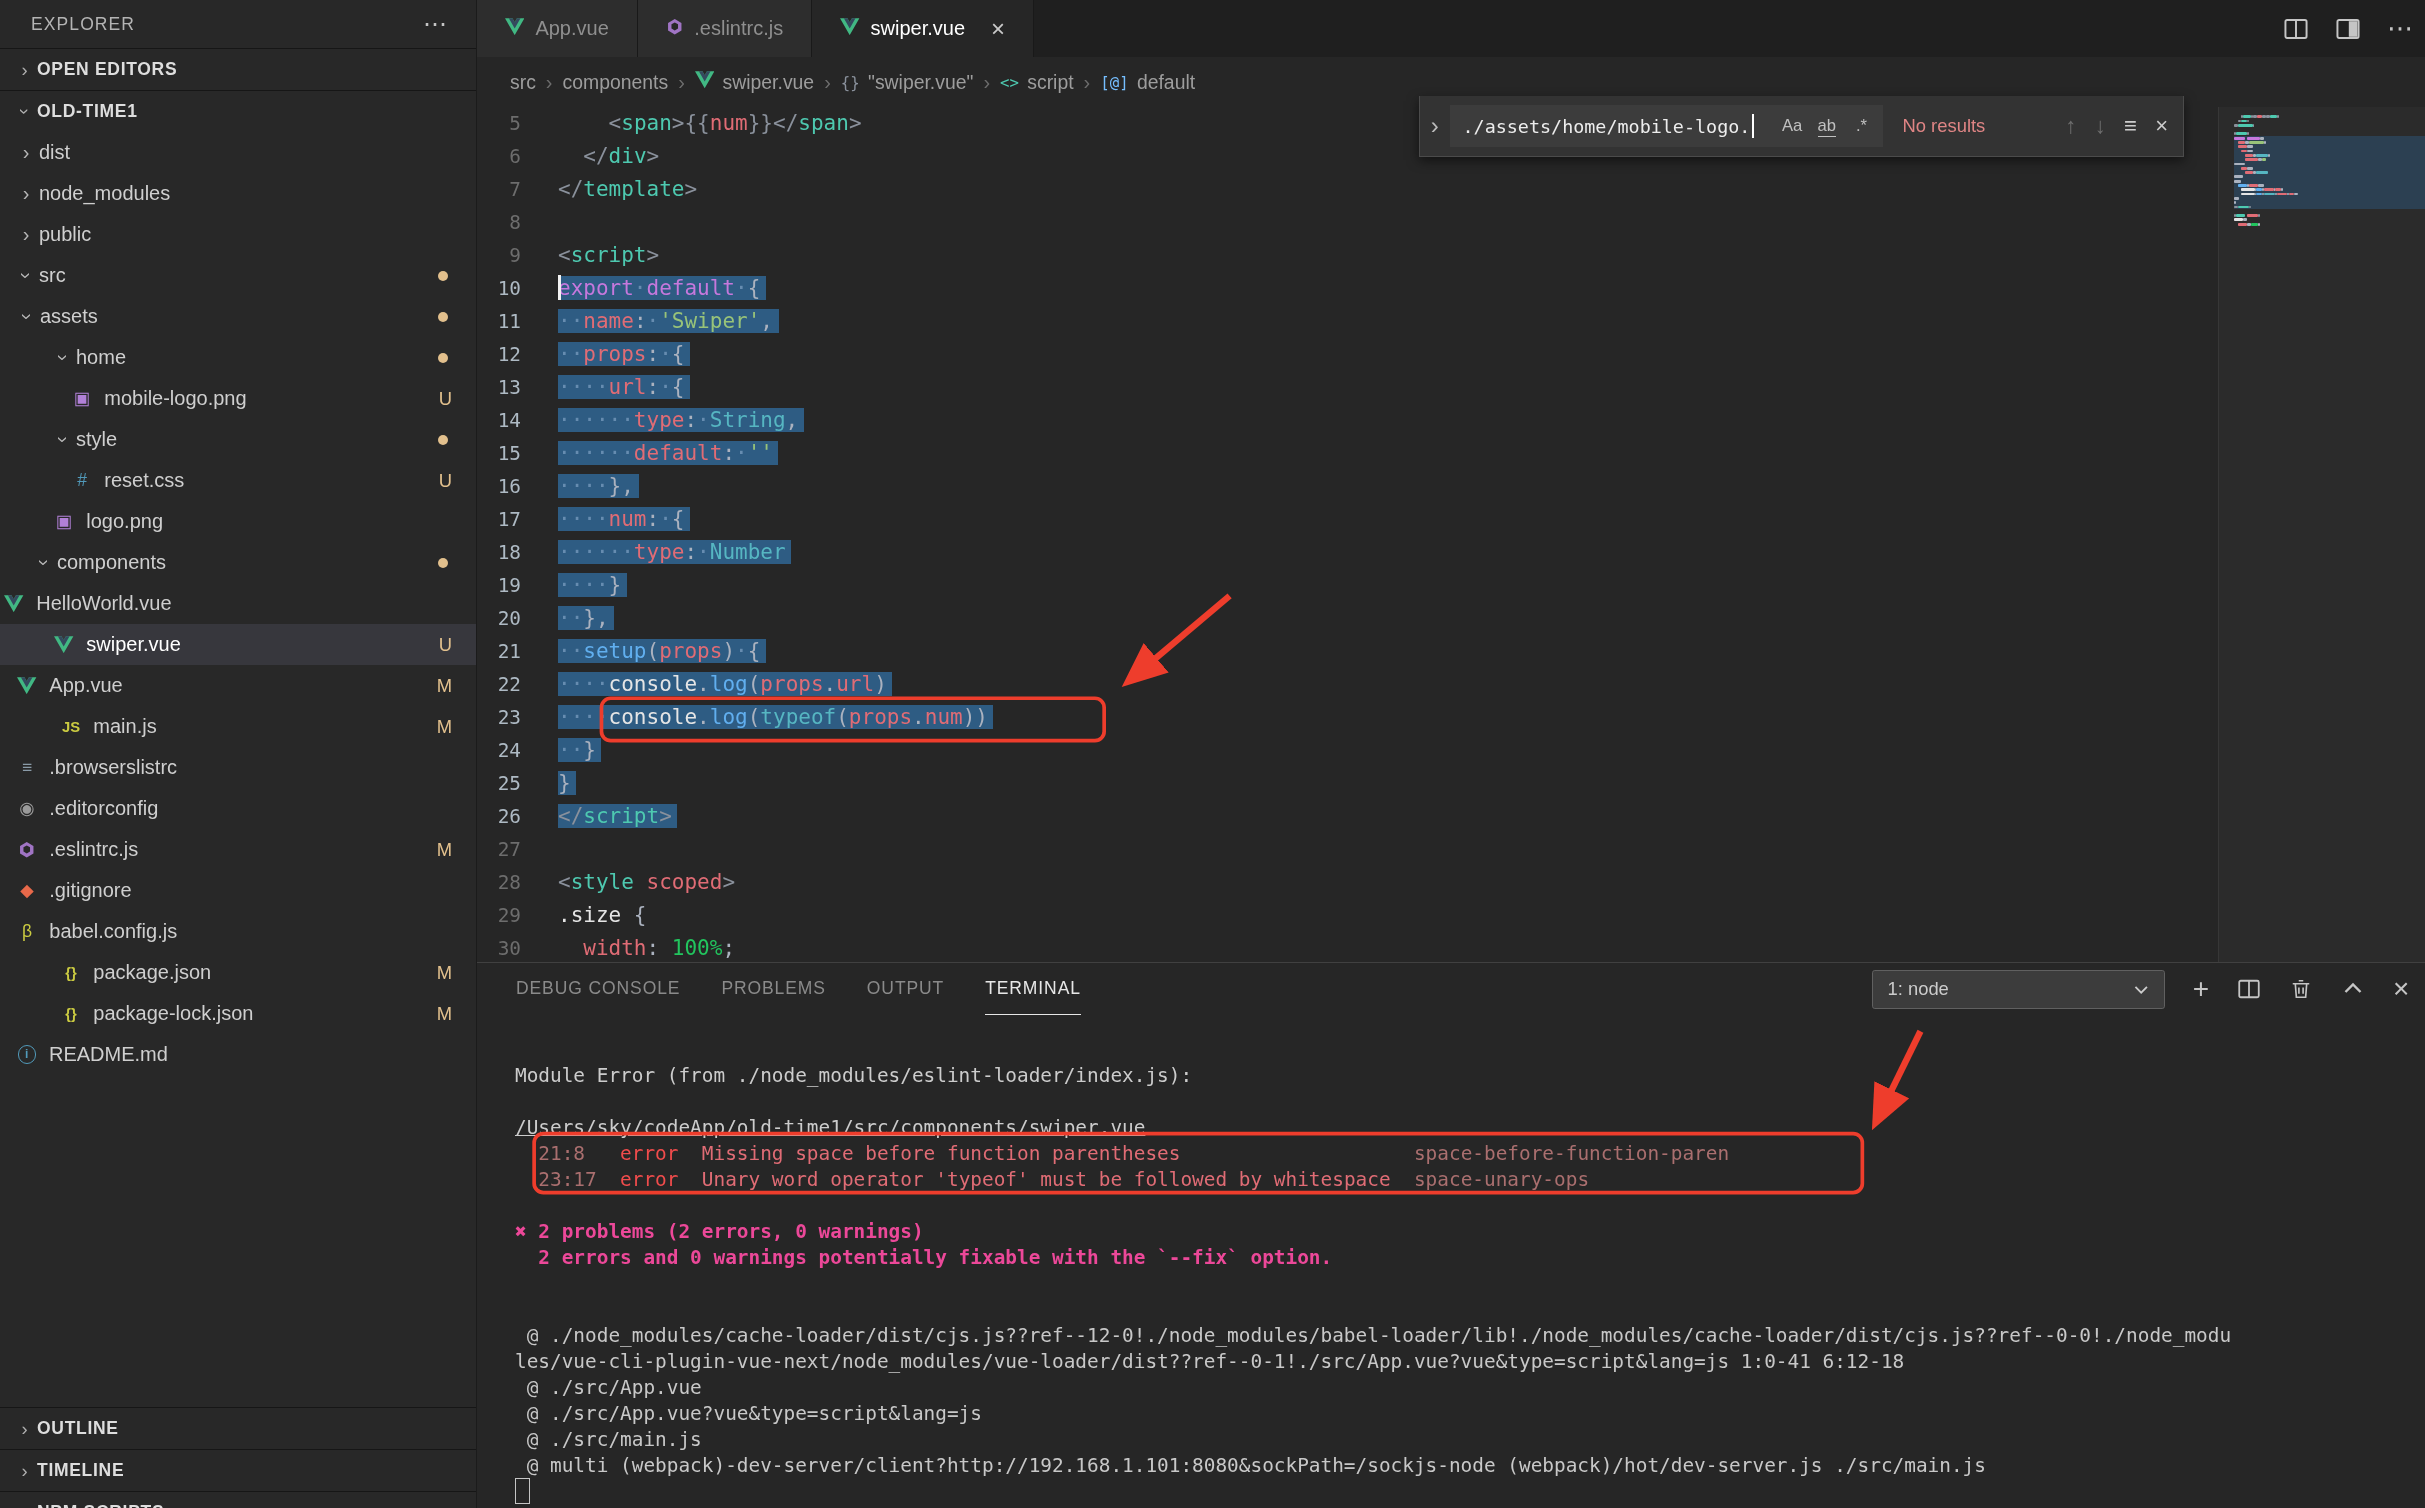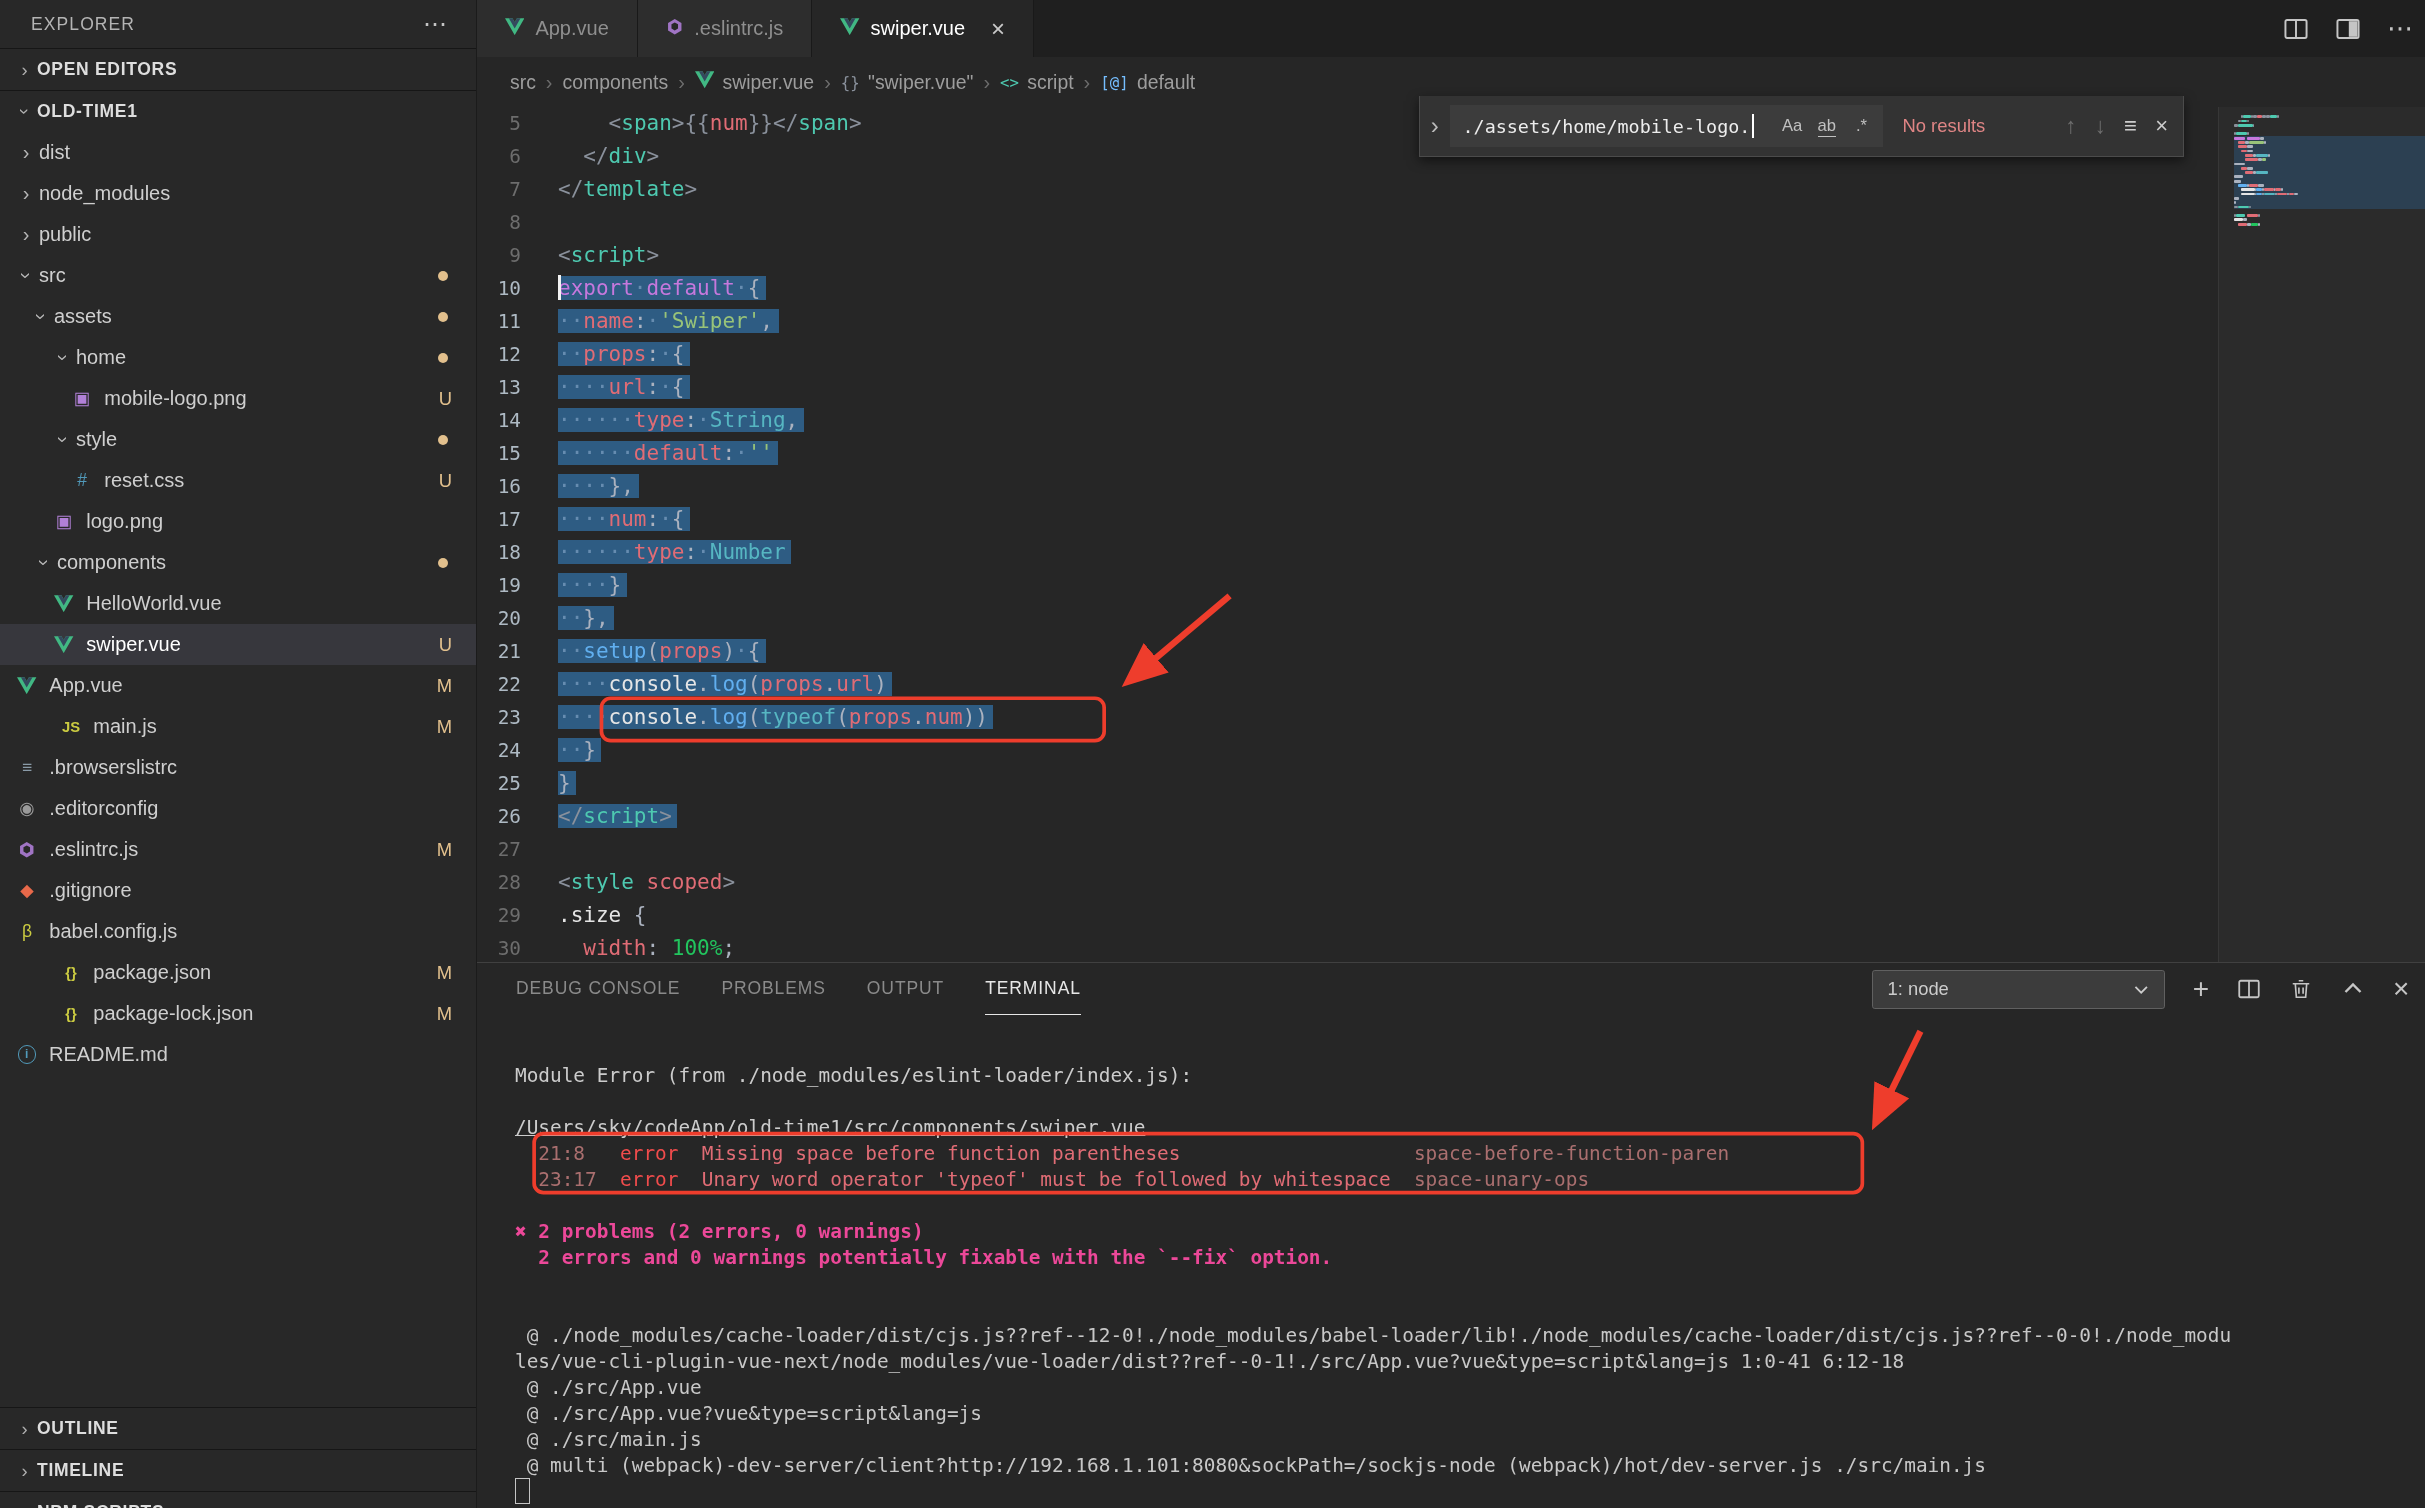--- a/index.html
+++ b/index.html
@@ -124,21 +124,21 @@
         </div>
         <div class="tree-row" style="padding-left: 13px;">
           <span class="chev">›</span>
           <span class="tree-label">public</span>
         </div>
         <div class="tree-row" style="padding-left: 13px;">
           <span class="chev open">›</span>
           <span class="tree-label">src</span>
           <span class="git-dot" style="background: rgb(226, 192, 141);"></span>
         </div>
-        <div class="tree-row" style="padding-left: 28px;">
+        <div class="tree-row" style="padding-left: 14px;">
           <span class="chev open">›</span>
           <span class="tree-label">assets</span>
           <span class="git-dot" style="background: rgb(226, 192, 141);"></span>
         </div>
         <div class="tree-row" style="padding-left: 50px;">
           <span class="chev open">›</span>
           <span class="tree-label">home</span>
           <span class="git-dot" style="background: rgb(226, 192, 141);"></span>
         </div>
         <div class="tree-row" style="padding-left: 68px;">
@@ -158,21 +158,21 @@
         </div>
         <div class="tree-row" style="padding-left: 50px;">
           <span class="fi" style="color: rgb(177, 128, 215);">▣</span>
           <span class="tree-label">logo.png</span>
         </div>
         <div class="tree-row" style="padding-left: 31px;">
           <span class="chev open">›</span>
           <span class="tree-label">components</span>
           <span class="git-dot" style="background: rgb(226, 192, 141);"></span>
         </div>
-        <div class="tree-row" style="padding-left: 50px;">
+        <div class="tree-row" style="">
           <span class="fi">
             <svg width="19.4" height="17.5" viewBox="0 0 261 226">
               <path fill="#41b883" d="M161 0 130.5 52.9 100 0H0l130.5 226L261 0z"></path>
               <path fill="#34495e" d="M161 0 130.5 52.9 100 0H52.2l78.3 135.8L208.8 0z"></path>
             </svg>
           </span>
           <span class="tree-label">HelloWorld.vue</span>
         </div>
         <div class="tree-row selected" style="padding-left: 50px;">
           <span class="fi">

